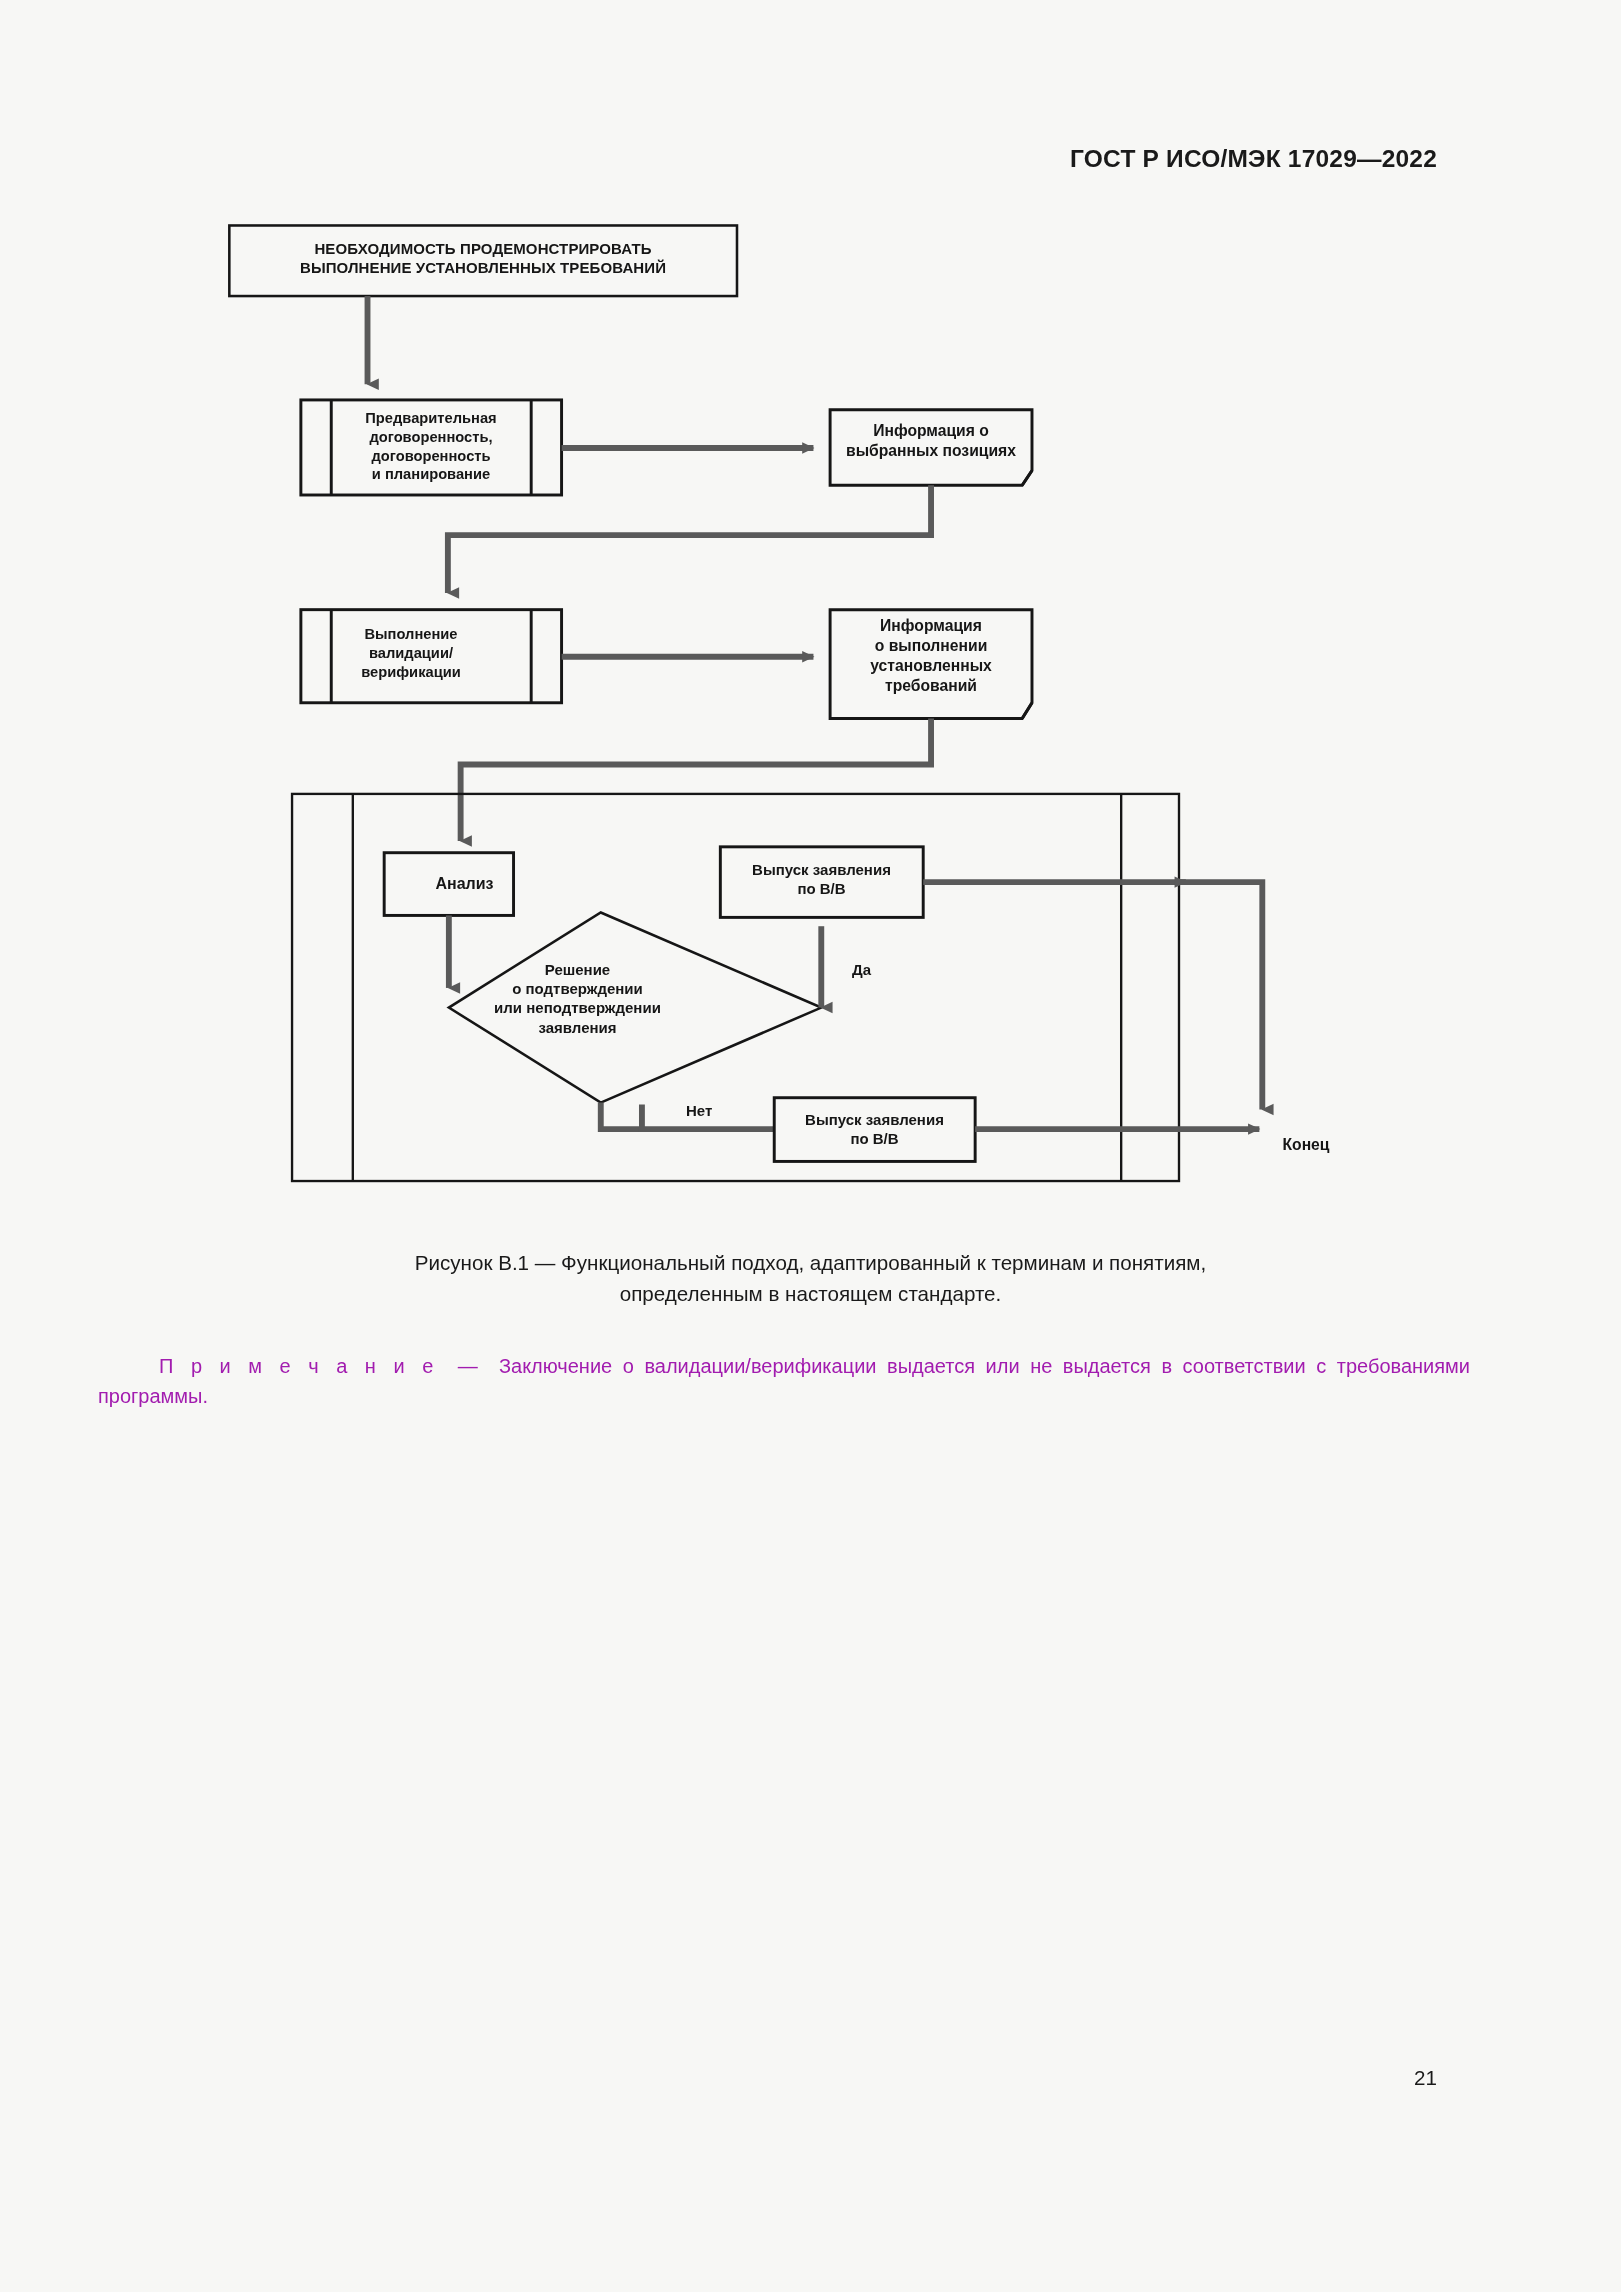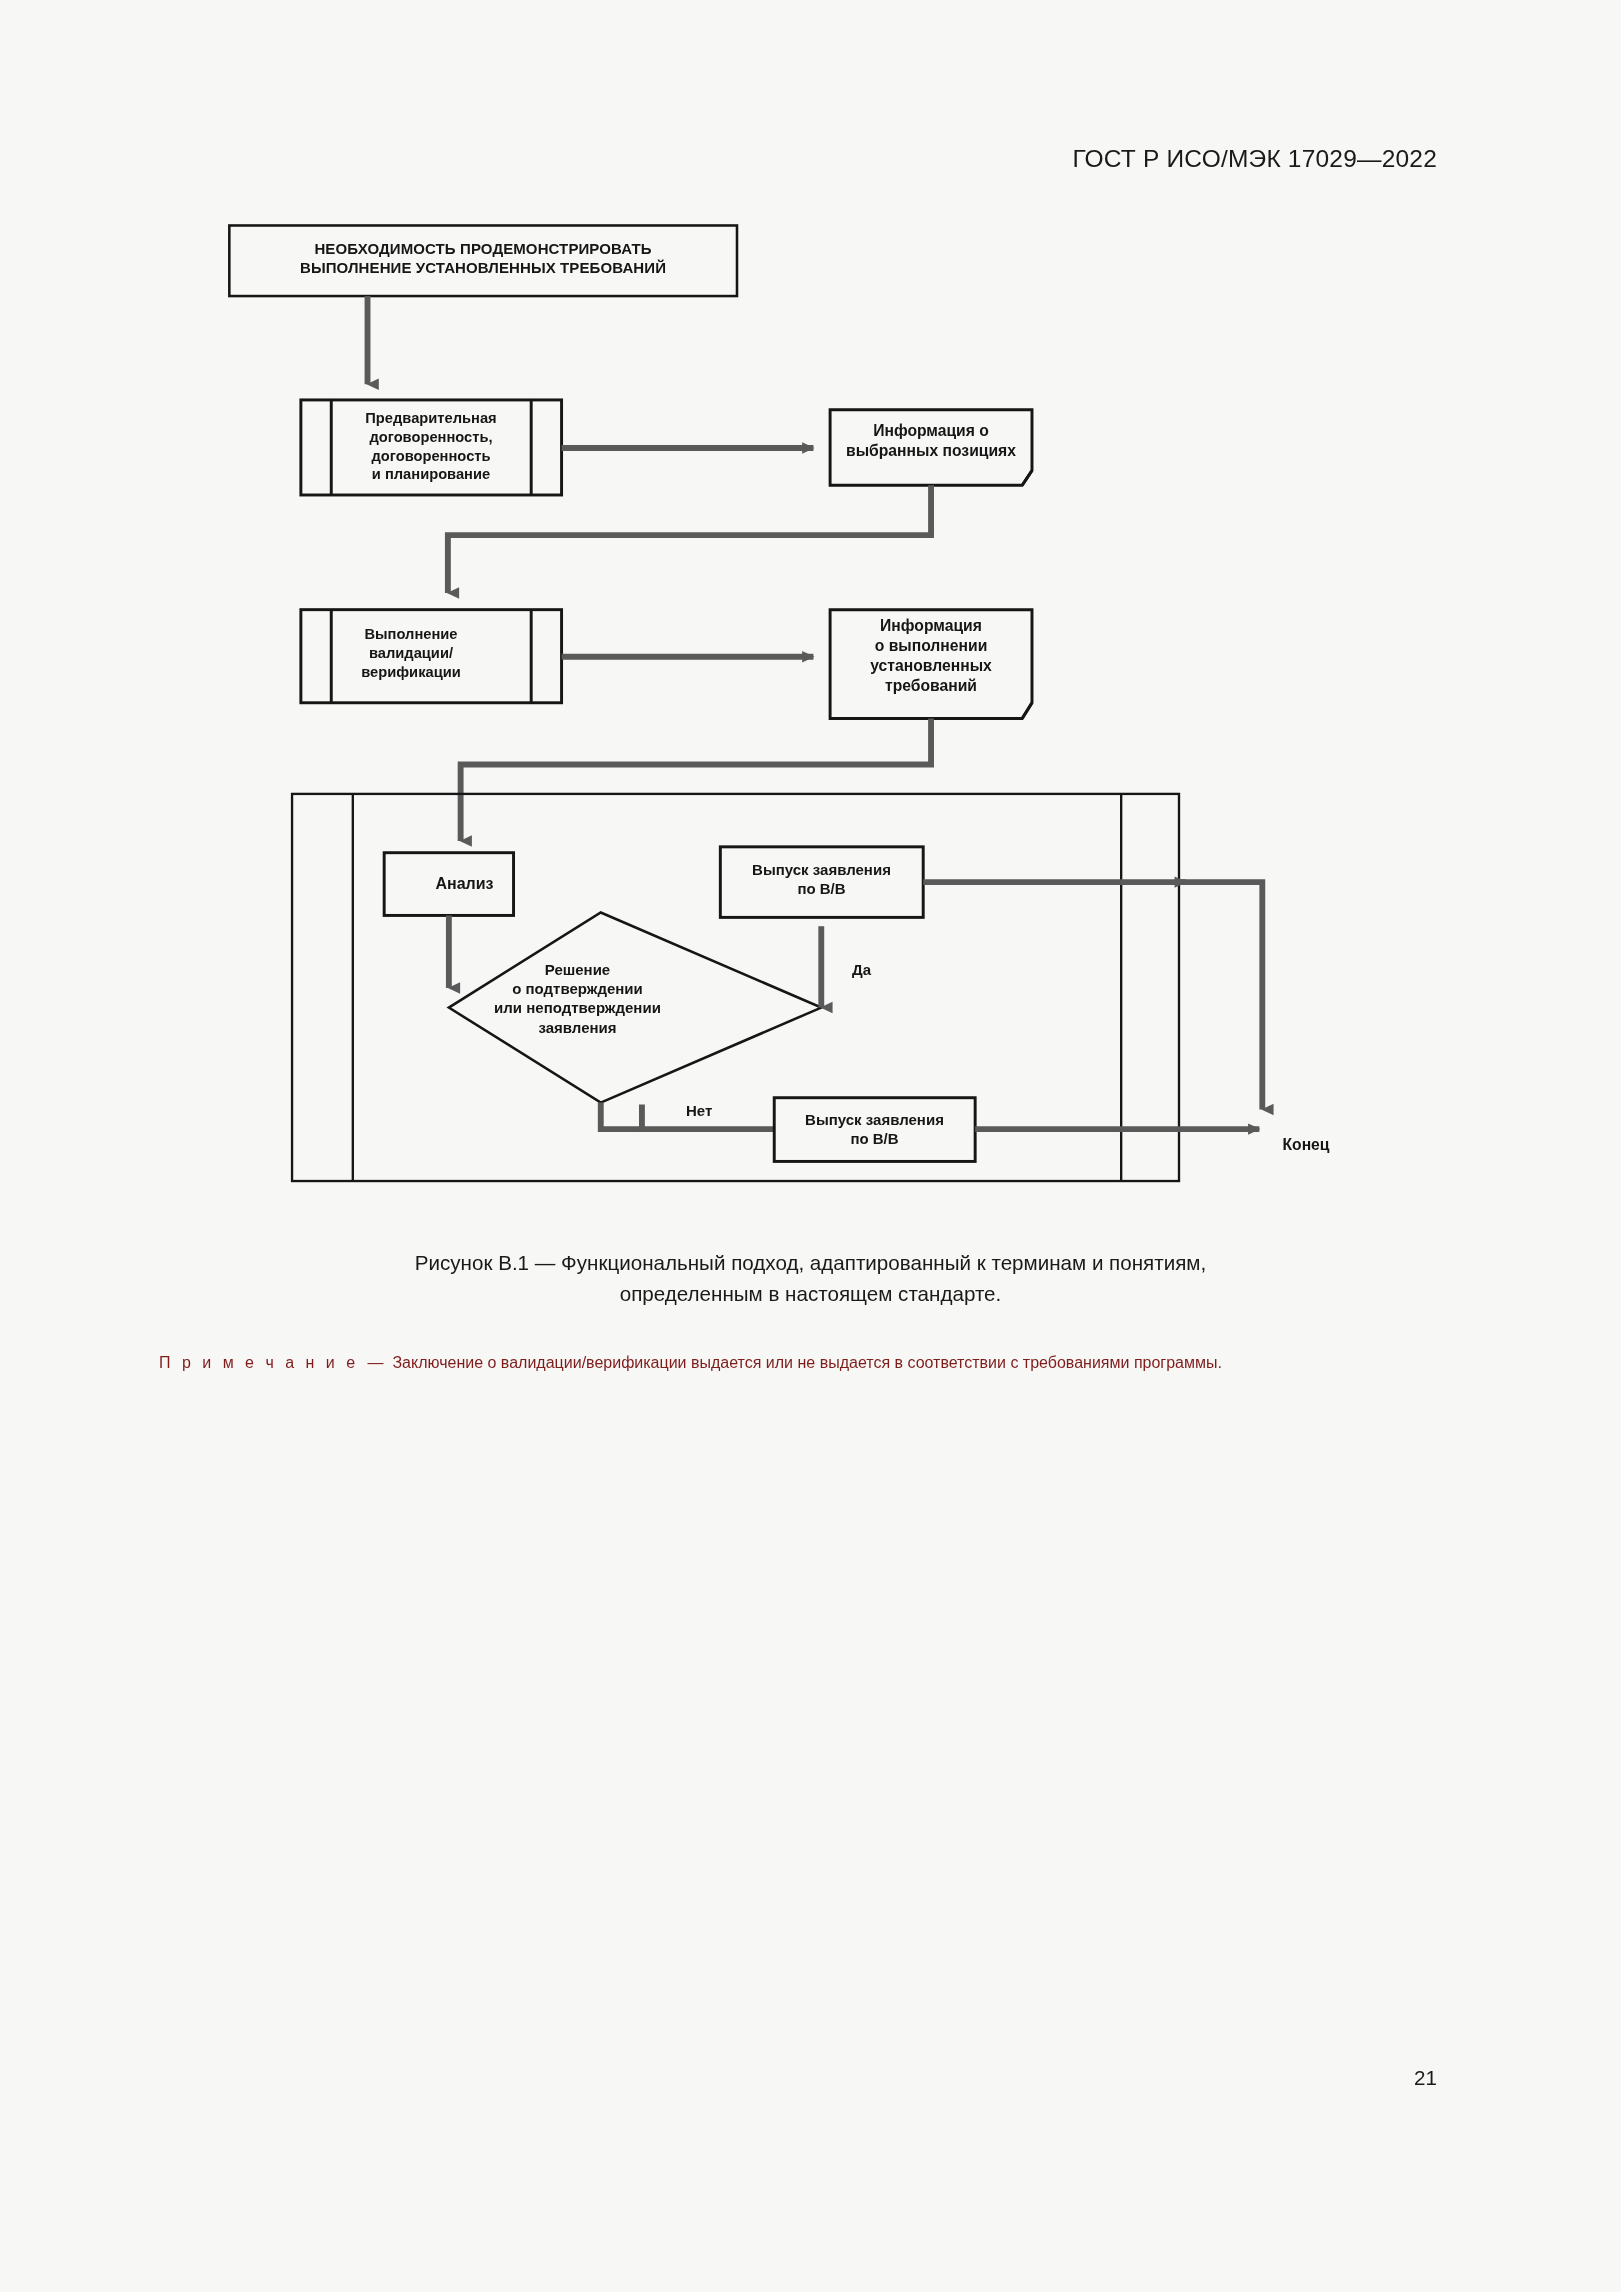--- a/index.html
+++ b/index.html
@@ -15,21 +15,21 @@
     color: #1a1a1a;
     overflow: hidden;
   }
 
   
   #doc-header {
     position: absolute;
     top: 145px;
     right: 184px;
     font-size: 24.5px;
-    font-weight: normal;
+    font-weight: bold;
     letter-spacing: 0.2px;
     white-space: nowrap;
   }
 
   
   #figure {
     position: absolute;
     left: 0;
     top: 0;
     width: 1621px;
@@ -72,23 +72,23 @@
     line-height: 1.52;
     color: #1a1a1a;
   }
 
   
   #note-block {
     position: absolute;
     left: 98px;
     top: 1351px;
     width: 1372px;
-    font-size: 16px;
+    font-size: 20px;
     line-height: 1.5;
-    color: #7f1d1d;
+    color: #a21caf;
     text-align: justify;
   }
   #note-block .note-indent { display: inline-block; width: 61px; }
   #note-block .note-word {
     letter-spacing: 3.5px;
   }
   #note-block .note-dash { letter-spacing: 0; }
 
   
   #page-number {

